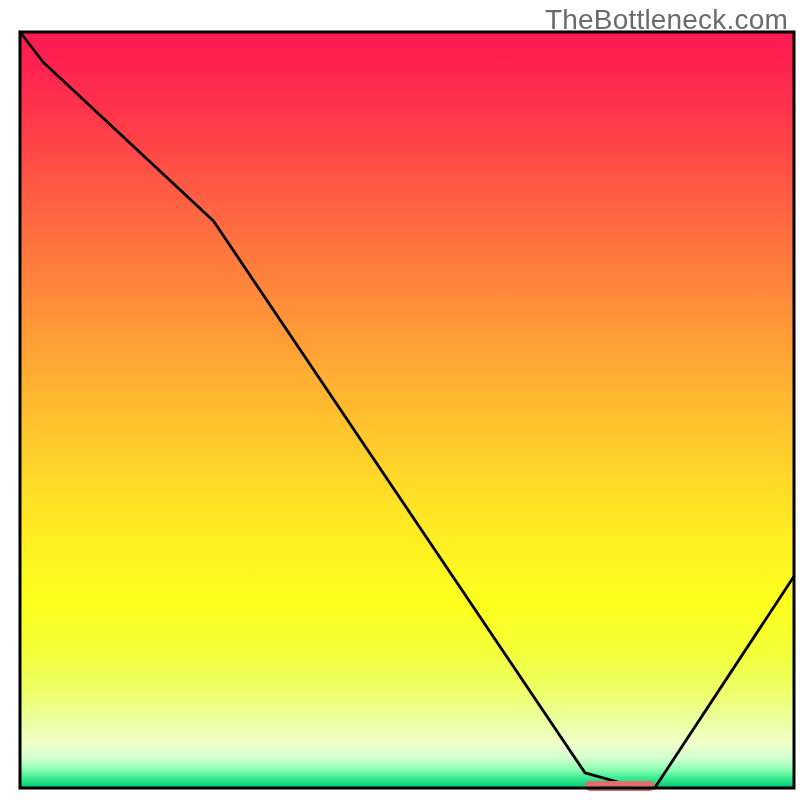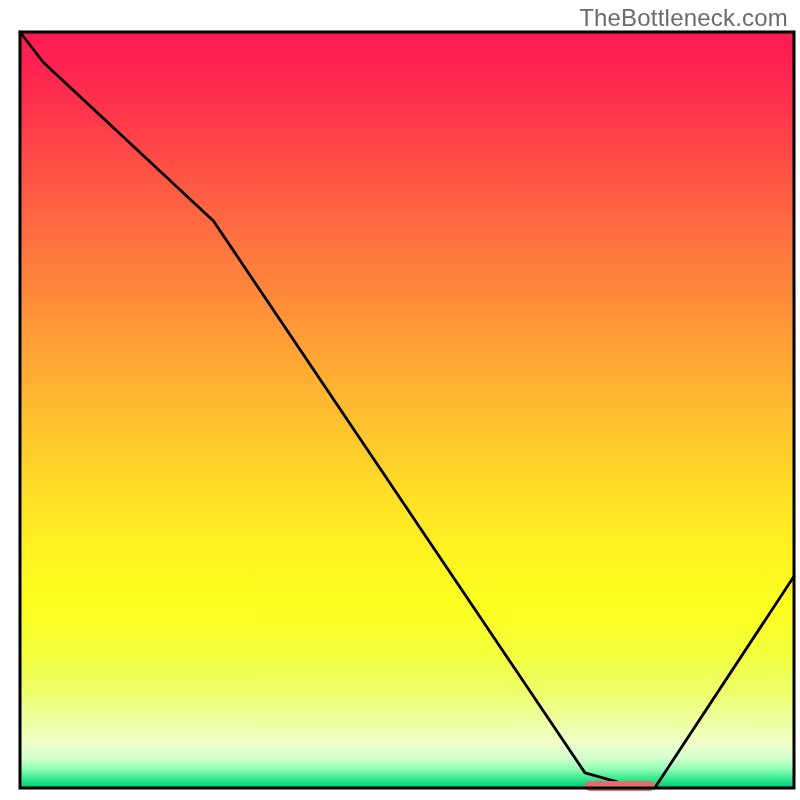--- a/index.html
+++ b/index.html
@@ -12,21 +12,21 @@
   }
   .chart-container {
     position: relative;
     width: 800px;
     height: 800px;
   }
   .watermark {
     position: absolute;
     top: 4px;
     right: 12px;
-    font-size: 24px;
+    font-size: 28px;
     font-weight: 500;
     color: #6b6b6b;
     letter-spacing: 0.2px;
     z-index: 10;
   }
   svg.plot {
     position: absolute;
     left: 0;
     top: 0;
   }

